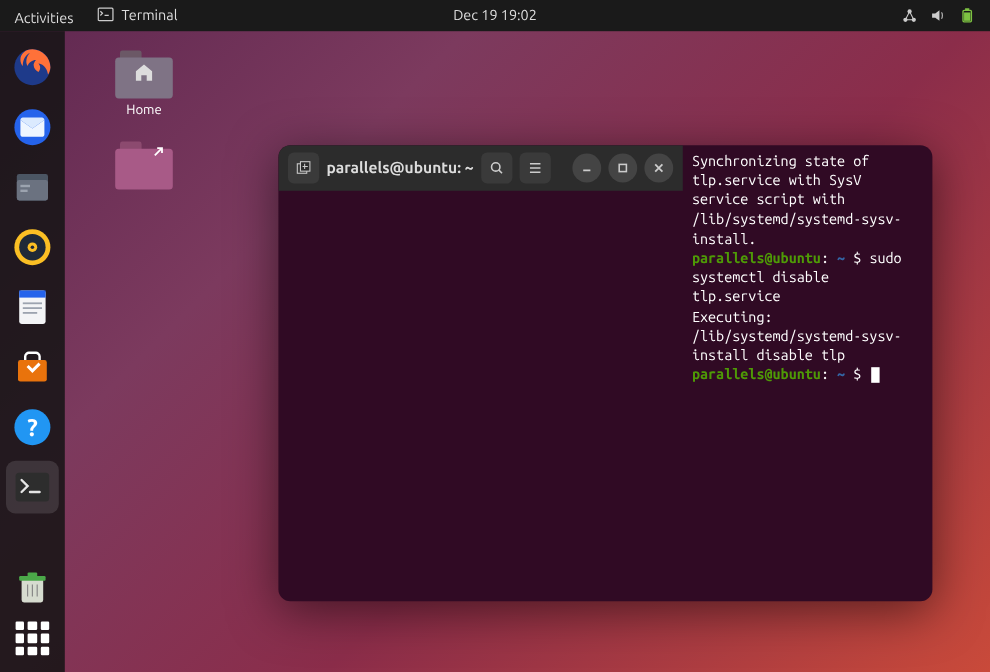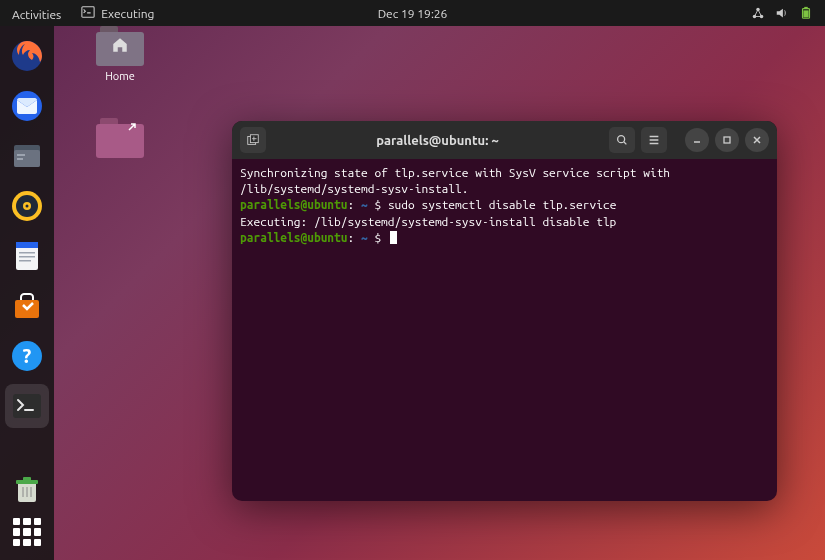--- a/index.html
+++ b/index.html
@@ -16,21 +16,21 @@
 .dock-icon{width:36px;height:36px}
 .dock-spacer{flex:1}
 .apps-grid{width:28px;height:28px;display:grid;grid-template-columns:repeat(3,1fr);grid-template-rows:repeat(3,1fr);gap:3px;margin-bottom:14px}
 .apps-grid span{background:#fff;border-radius:1px}
 .desktop{position:absolute;left:54px;top:26px;right:0;bottom:0}
 .desktop-icon{position:absolute;width:80px;text-align:center;color:#fff;font-size:11px;cursor:pointer}
 .folder-icon{width:48px;height:40px;margin:0 auto 4px;position:relative}
 .folder-tab{position:absolute;top:0;left:4px;width:18px;height:8px;background:#6b5866;border-radius:2px 2px 0 0}
 .folder-body{position:absolute;top:6px;left:0;right:0;bottom:0;background:#7f7385;border-radius:3px}
 .folder-glyph{position:absolute;top:50%;left:50%;transform:translate(-50%,-50%);color:#ddd}
-.term-window{position:absolute;left:178px;top:95px;width:545px;height:380px;background:#300a24;border-radius:10px;box-shadow:0 8px 40px rgba(0,0,0,0.5);display:flex;flex-direction:column;overflow:hidden}
+.term-window{position:absolute;left:178px;top:95px;width:545px;height:380px;background:#300a24;border-radius:10px;box-shadow:0 8px 40px rgba(0,0,0,0.5);display:flex;flex-direction:row;overflow:hidden}
 .term-titlebar{height:38px;background:#2c2c2c;display:flex;align-items:center;padding:0 8px;gap:6px}
 .tb-btn{width:26px;height:26px;border-radius:5px;background:#3a3a3a;display:flex;align-items:center;justify-content:center;cursor:pointer;color:#ccc}
 .tb-btn.round{border-radius:50%;width:24px;height:24px;background:#444}
 .tb-title{flex:1;text-align:center;color:#ddd;font-size:13px;font-weight:600}
 .term-body{flex:1;padding:6px 8px;font-family:'Ubuntu Mono',monospace;font-size:12px;line-height:1.35;color:#fff;overflow-wrap:break-word}
 .prompt-user{color:#4e9a06;font-weight:600}
 .prompt-path{color:#3465a4;font-weight:600}
 .cursor{display:inline-block;width:7px;height:13px;background:#fff;vertical-align:text-bottom;margin-left:2px}
 </style>
 </head>
@@ -39,24 +39,24 @@
 <div class="topbar">
   <div class="topbar-left">
     <span>Activities</span>
     <span class="topbar-app">
       <span>
         <svg width="14" height="14" viewBox="0 0 16 16">
             <rect x="1" y="2" width="14" height="12" rx="1" fill="none" stroke="#ccc" stroke-width="1.2"></rect>
             <path d="M3 5l2 2-2 2M7 9h4" stroke="#ccc" stroke-width="1.2" fill="none"></path>
           </svg>
       </span>
-      <span>Executing</span>
+      <span>Terminal</span>
     </span>
   </div>
-  <div class="topbar-center">Dec 19  19:26</div>
+  <div class="topbar-center">Dec 19  19:02</div>
   <div class="topbar-right">
     <span class="tray-icon">
         <svg width="14" height="14" viewBox="0 0 16 16">
           <circle cx="8" cy="4" r="2" fill="#ccc"></circle>
           <circle cx="4" cy="12" r="2" fill="#ccc"></circle>
           <circle cx="12" cy="12" r="2" fill="#ccc"></circle>
           <path d="M8 4L4 12M8 4l4 8M4 12h8" stroke="#ccc" stroke-width="1"></path>
         </svg>
       </span>
     <span class="tray-icon">
@@ -149,21 +149,21 @@
       <span></span>
       <span></span>
       <span></span>
       <span></span>
       <span></span>
       <span></span>
     </div>
 </div>
 
 <div class="desktop">
-  <div class="desktop-icon" style="left:26px;top:0">
+  <div class="desktop-icon" style="left:26px;top:16px">
     <div class="folder-icon">
         <div class="folder-tab"></div>
         <div class="folder-body"></div>
       <span class="folder-glyph"><svg width="18" height="18" viewBox="0 0 16 16">
             <path d="M8 2l6 5v7H10v-4H6v4H2V7l6-5z" fill="#ddd"></path>
           </svg></span>
     </div>
     <div>Home</div>
   </div>
   <div class="desktop-icon" style="left:26px;top:92px">

